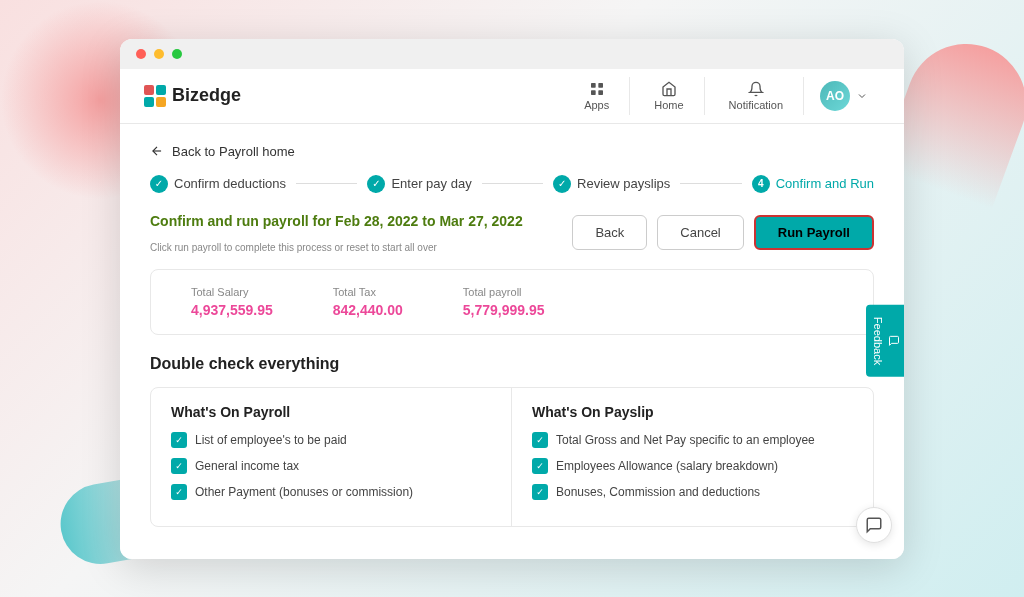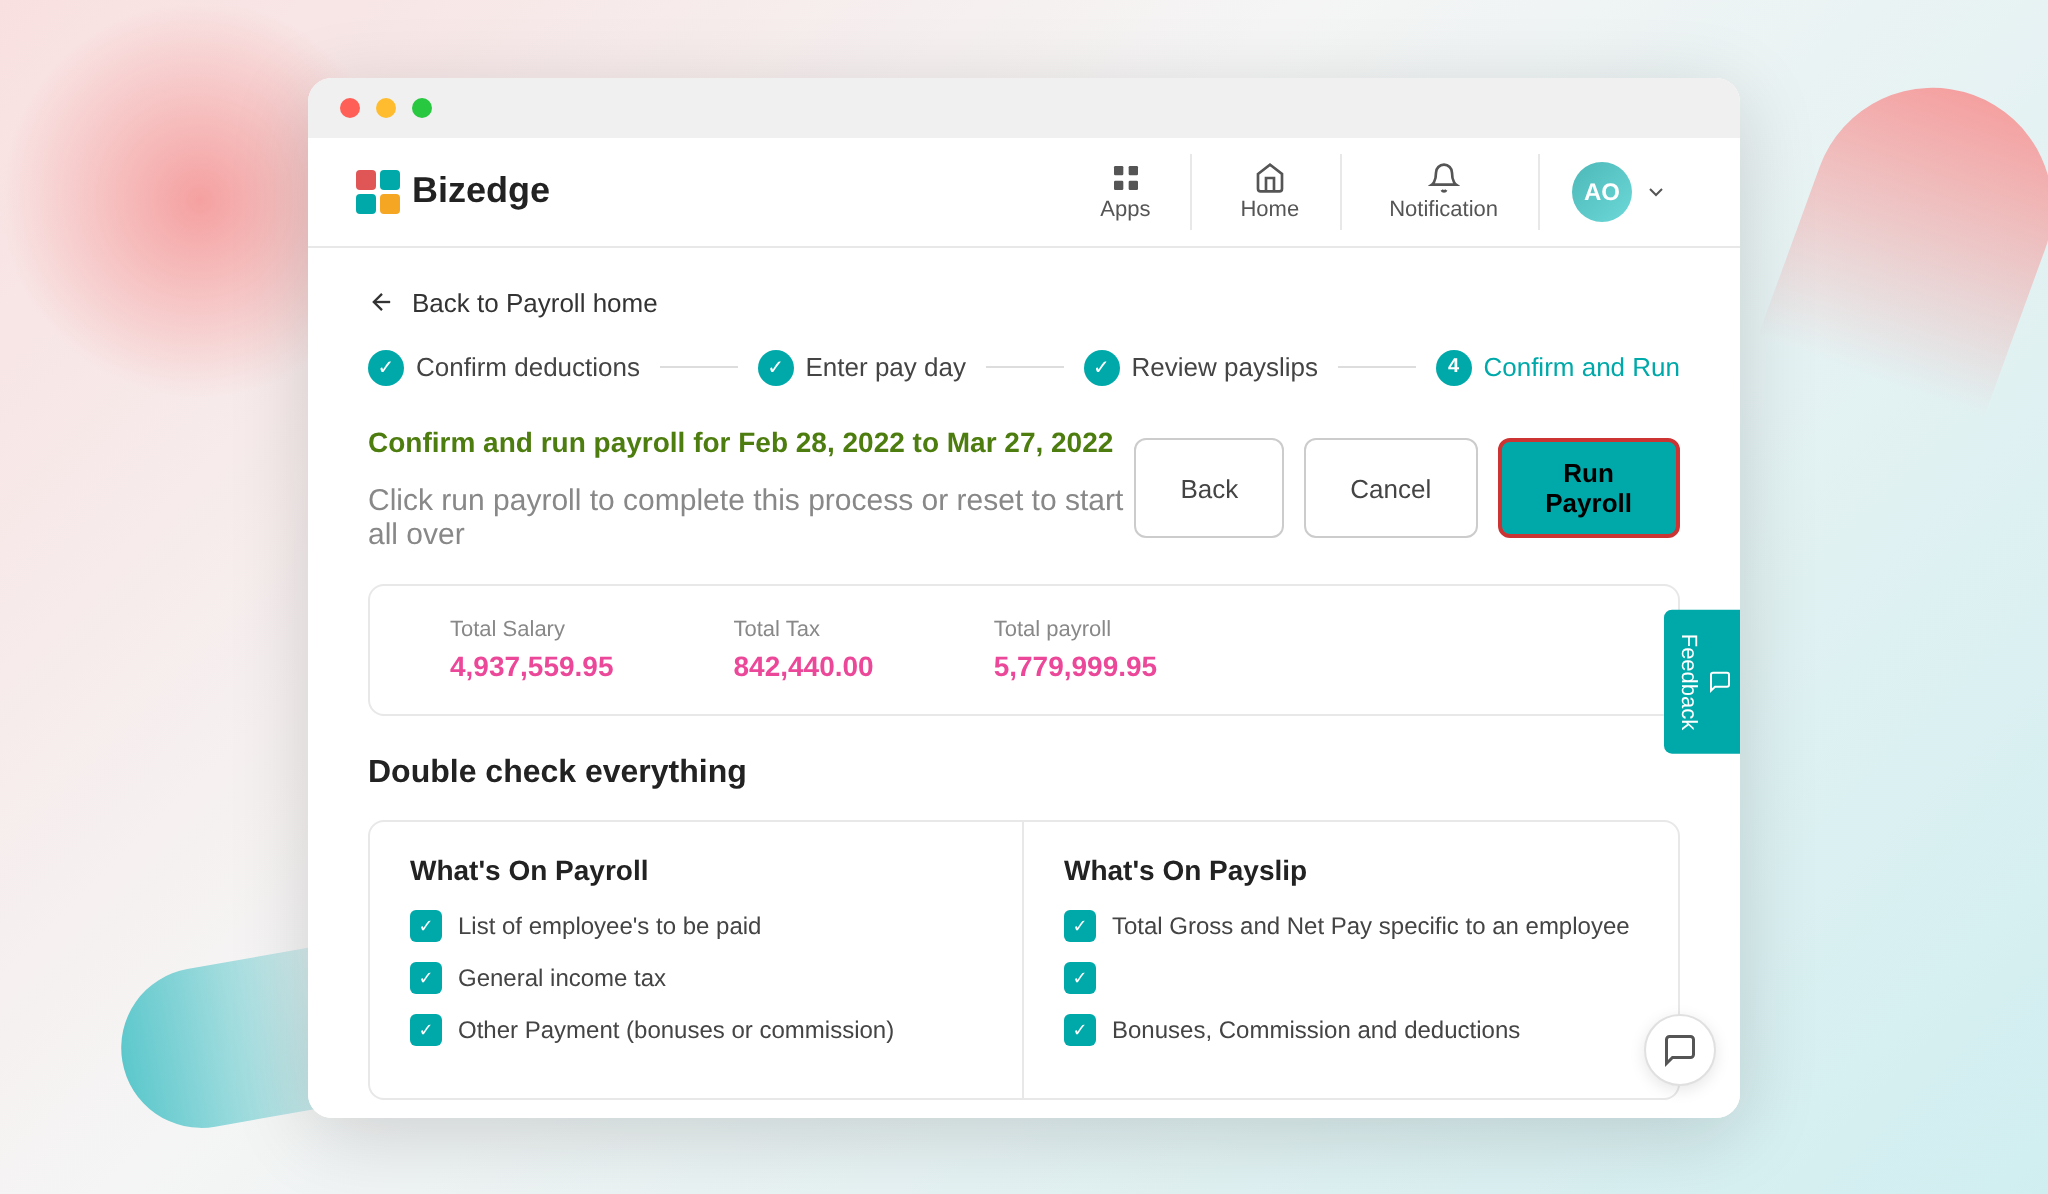--- a/index.html
+++ b/index.html
@@ -42,21 +42,21 @@
       border-radius: 60px;
       pointer-events: none;
       transform: rotate(20deg);
     }
 
     
     .browser-window {
       background: #ffffff;
       border-radius: 12px;
       box-shadow: 0 8px 40px rgba(0,0,0,0.15);
-      width: 716px;
+      width: 784px;
       height: 520px;
       display: flex;
       flex-direction: column;
       overflow: hidden;
       position: relative;
       z-index: 10;
     }
 
     
     .title-bar {
@@ -201,21 +201,21 @@
       justify-content: space-between;
       margin-bottom: 16px;
     }
     .action-info h3 {
       font-size: 14px;
       font-weight: 600;
       color: #4d7c0f;
       margin-bottom: 13px;
     }
     .action-info p {
-      font-size: 15px;
+      font-size: 10px;
       color: #888;
     }
     .action-buttons {
       display: flex;
       gap: 10px;
     }
     .btn {
       padding: 8px 22px;
       border-radius: 6px;
       font-size: 13px;
@@ -476,20 +476,21 @@
           </div>
         </div>
         <div class="check-column">
           <div class="check-column-title">What's On Payslip</div>
           <div class="check-item">
             <div class="check-box">✓</div>
             <span>Total Gross and Net Pay specific to an employee</span>
           </div>
           <div class="check-item">
             <div class="check-box">✓</div>
+            <span>Employees Allowance (salary breakdown)</span>
           </div>
           <div class="check-item">
             <div class="check-box">✓</div>
             <span>Bonuses, Commission and deductions</span>
           </div>
         </div>
       </div>
 
       <div class="feedback-btn">
         <svg width="12" height="12" viewBox="0 0 24 24" fill="none" stroke="white" stroke-width="2">

